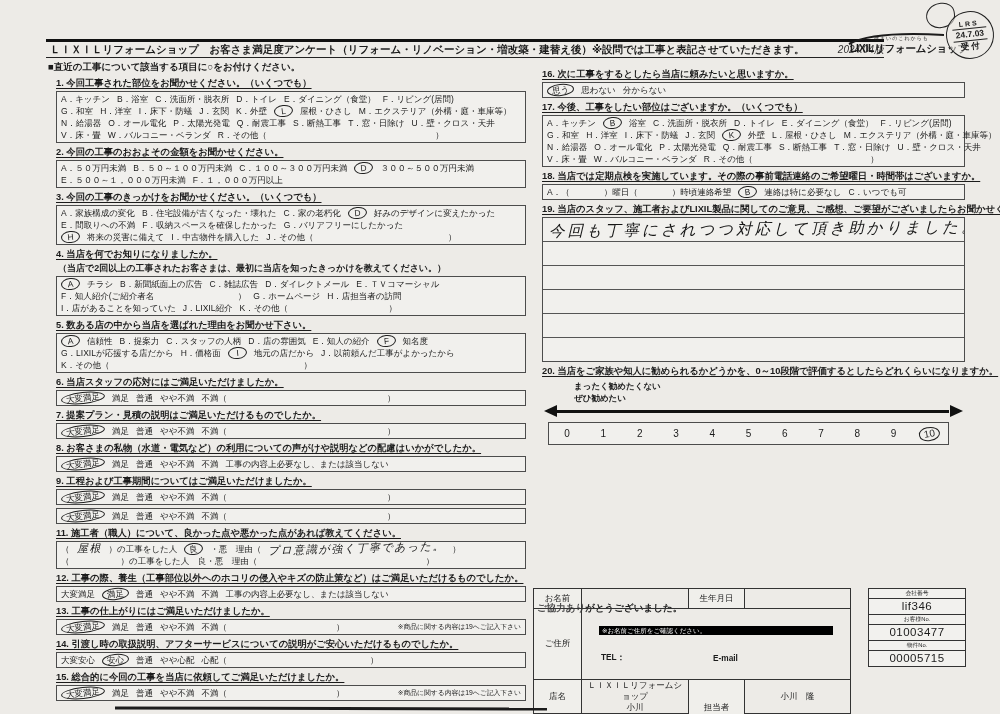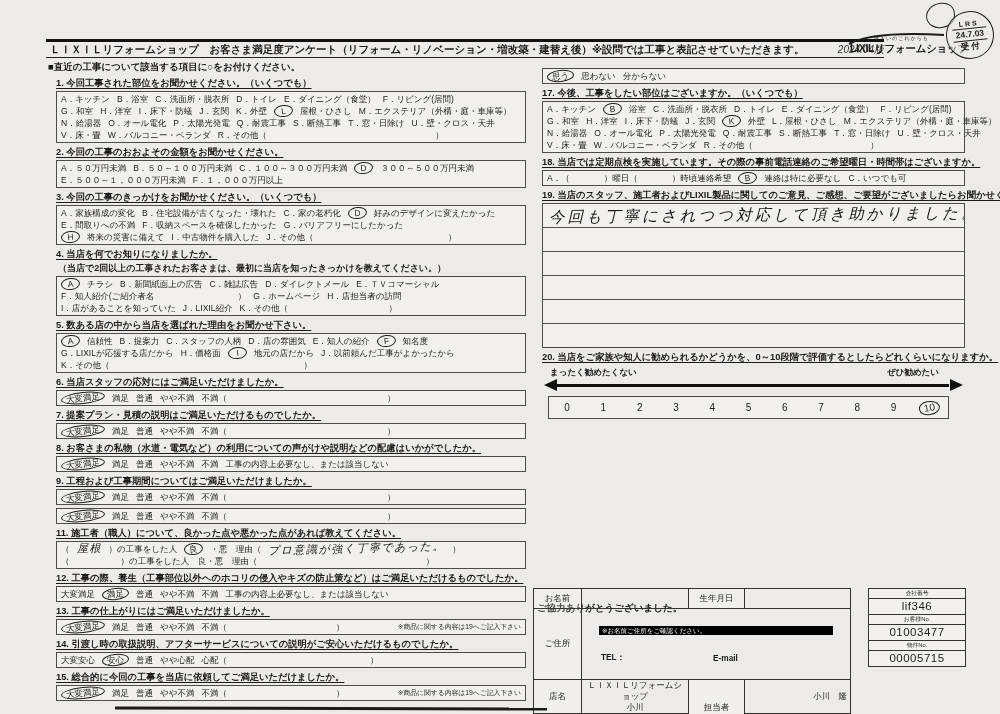--- a/index.html
+++ b/index.html
@@ -41,39 +41,39 @@
   .tok:last-child{margin-right:0;}
   .circ{display:inline-block;border:1.4px solid #1f1f1f;border-radius:50%;padding:0 4px;margin:0;transform:rotate(-6deg);min-width:9px;text-align:center;line-height:10px;}
   .hand{font-family:"DejaVu Serif",serif;font-style:italic;font-size:11px;letter-spacing:1.5px;transform:rotate(-1.5deg);display:inline-block;color:#161616;}
   .sm{font-size:6.8px;margin-left:auto;color:#222;}
   
   .comment{padding:0;}
   .comment-row{height:23px;border-bottom:1px solid #555;padding:0 6px;display:flex;align-items:center;overflow:hidden;}
   .comment-row:last-child{border-bottom:none;}
   .comment-row .hand{font-size:15.5px;letter-spacing:3px;transform:rotate(-0.6deg);white-space:nowrap;}
   
-  .scale-labels{display:flex;justify-content:space-between;font-size:8.5px;font-weight:bold;margin:3px 26px 0 8px;}
+  .scale-labels{display:flex;justify-content:space-between;font-size:8.5px;font-weight:bold;margin:3px 26px 0 32px;flex-direction:column;}
   .scale-arrow{position:relative;height:13px;margin:0 2px 4px 2px;}
   .scale-arrow .bar{position:absolute;left:10px;right:14px;top:5px;height:3px;background:#111;}
   .ah{position:absolute;top:0;width:0;height:0;border-top:6.5px solid transparent;border-bottom:6.5px solid transparent;}
   .ah-left{left:0;border-right:13px solid #111;}
   .ah-right{right:0;border-left:13px solid #111;}
   .scale-box{border:1px solid #4c4c4c;height:21px;display:flex;align-items:center;margin:0 16px 0 6px;background:rgba(255,255,255,.25);}
   .scale-num{flex:1;text-align:center;font-size:10px;}
   .circ-num{display:inline-block;border:1.5px solid #1f1f1f;border-radius:45% 55% 50% 50%;padding:0 4px;transform:rotate(-10deg);line-height:12px;}
   
   .thanks{position:absolute;left:537px;top:579px;font-size:9.5px;font-weight:bold;margin-top:23px;}
   table.info{position:absolute;left:533px;top:588px;border-collapse:collapse;table-layout:fixed;}
   table.info td{border:1px solid #333;font-size:8.5px;padding:0 3px;vertical-align:middle;}
   td.lbl{text-align:center;background:rgba(255,255,255,.2);}
   .addr-cell{position:relative;padding:16px !important;}
   .redact{background:#000;color:#fff;font-size:6.5px;height:9px;line-height:9px;padding-left:3px;margin:1px 1px 0 1px;white-space:nowrap;overflow:hidden;}
   .telrow{display:flex;align-items:flex-end;margin:17px 0 0 3px;font-size:8.3px;font-weight:bold;}
   .telrow .email{margin-left:88px;}
-  .cell-center{text-align:right;}
+  .cell-center{text-align:center;}
   .shop-line{display:block;text-align:center;line-height:11px;}
   
   .idtable{position:absolute;left:868px;top:588px;width:96px;border:1px solid #333;background:rgba(255,255,255,.3);}
   .id-lbl{border-bottom:1px solid #333;font-size:5.8px;text-align:center;line-height:9px;height:9px;color:#222;}
   .id-val{border-bottom:1px solid #333;font-size:11.5px;text-align:center;line-height:15px;height:15px;letter-spacing:0.5px;}
   .idtable .id-val:last-child{border-bottom:none;}
   
   .scan-line{position:absolute;left:115px;top:707px;width:432px;height:3px;background:#1c1c1c;transform:rotate(0.15deg);}
 </style>
 </head>
@@ -369,20 +369,21 @@
               <span class="tok">　　　　　　　　　　　　）</span>
               <span class="tok sm">※商品に関する内容は19へご記入下さい</span>
             </div>
           </div>
         </div>
       </div>
   </div>
   <div class="col-right">
     <div id="right-questions">
         <div class="q">
+          <div class="q-head">16. 次に工事をするとしたら当店に頼みたいと思いますか。</div>
           <div class="q-box">
             <div class="opt-line">
               <span class="tok"><span class="circ">思う</span></span>
               <span class="tok">思わない</span>
               <span class="tok">分からない</span>
             </div>
           </div>
         </div>
         <div class="q">
           <div class="q-head">17. 今後、工事をしたい部位はございますか。（いくつでも）</div>

